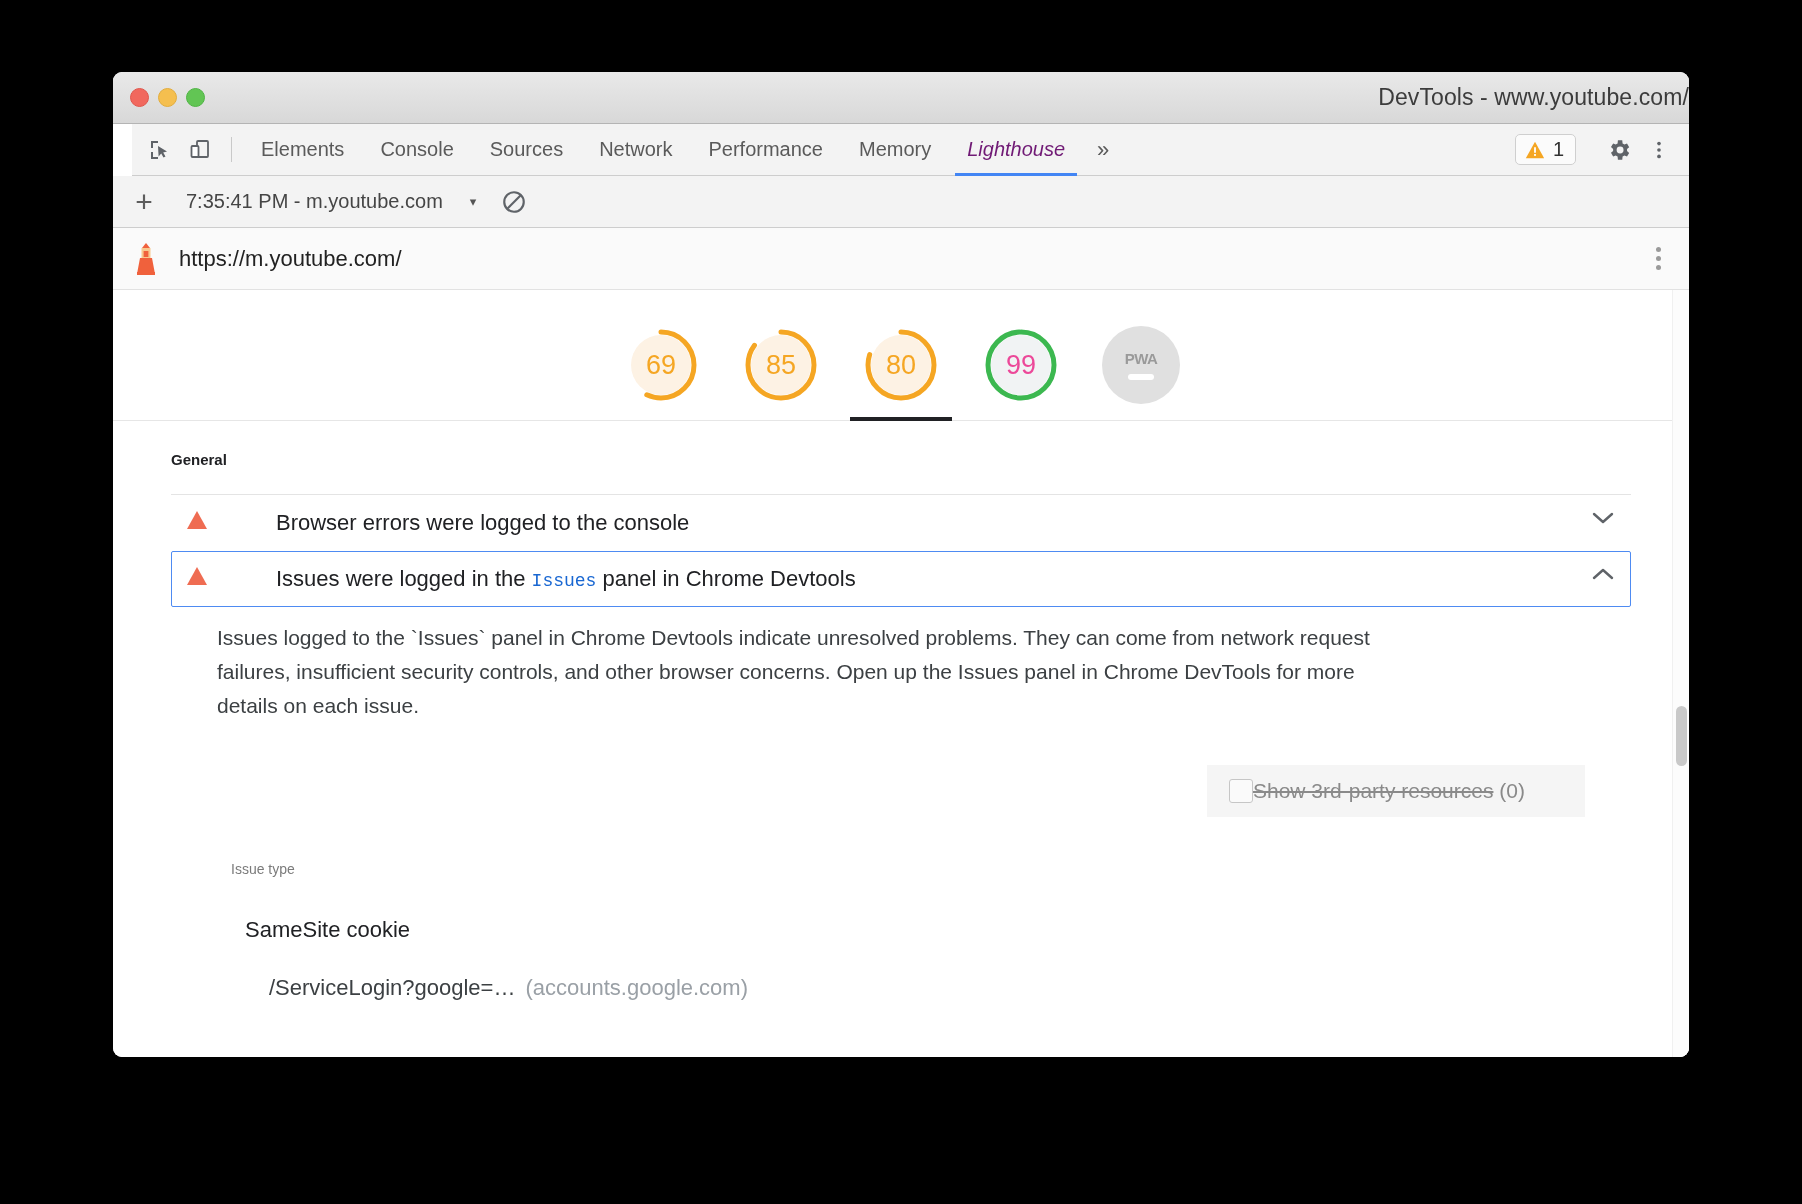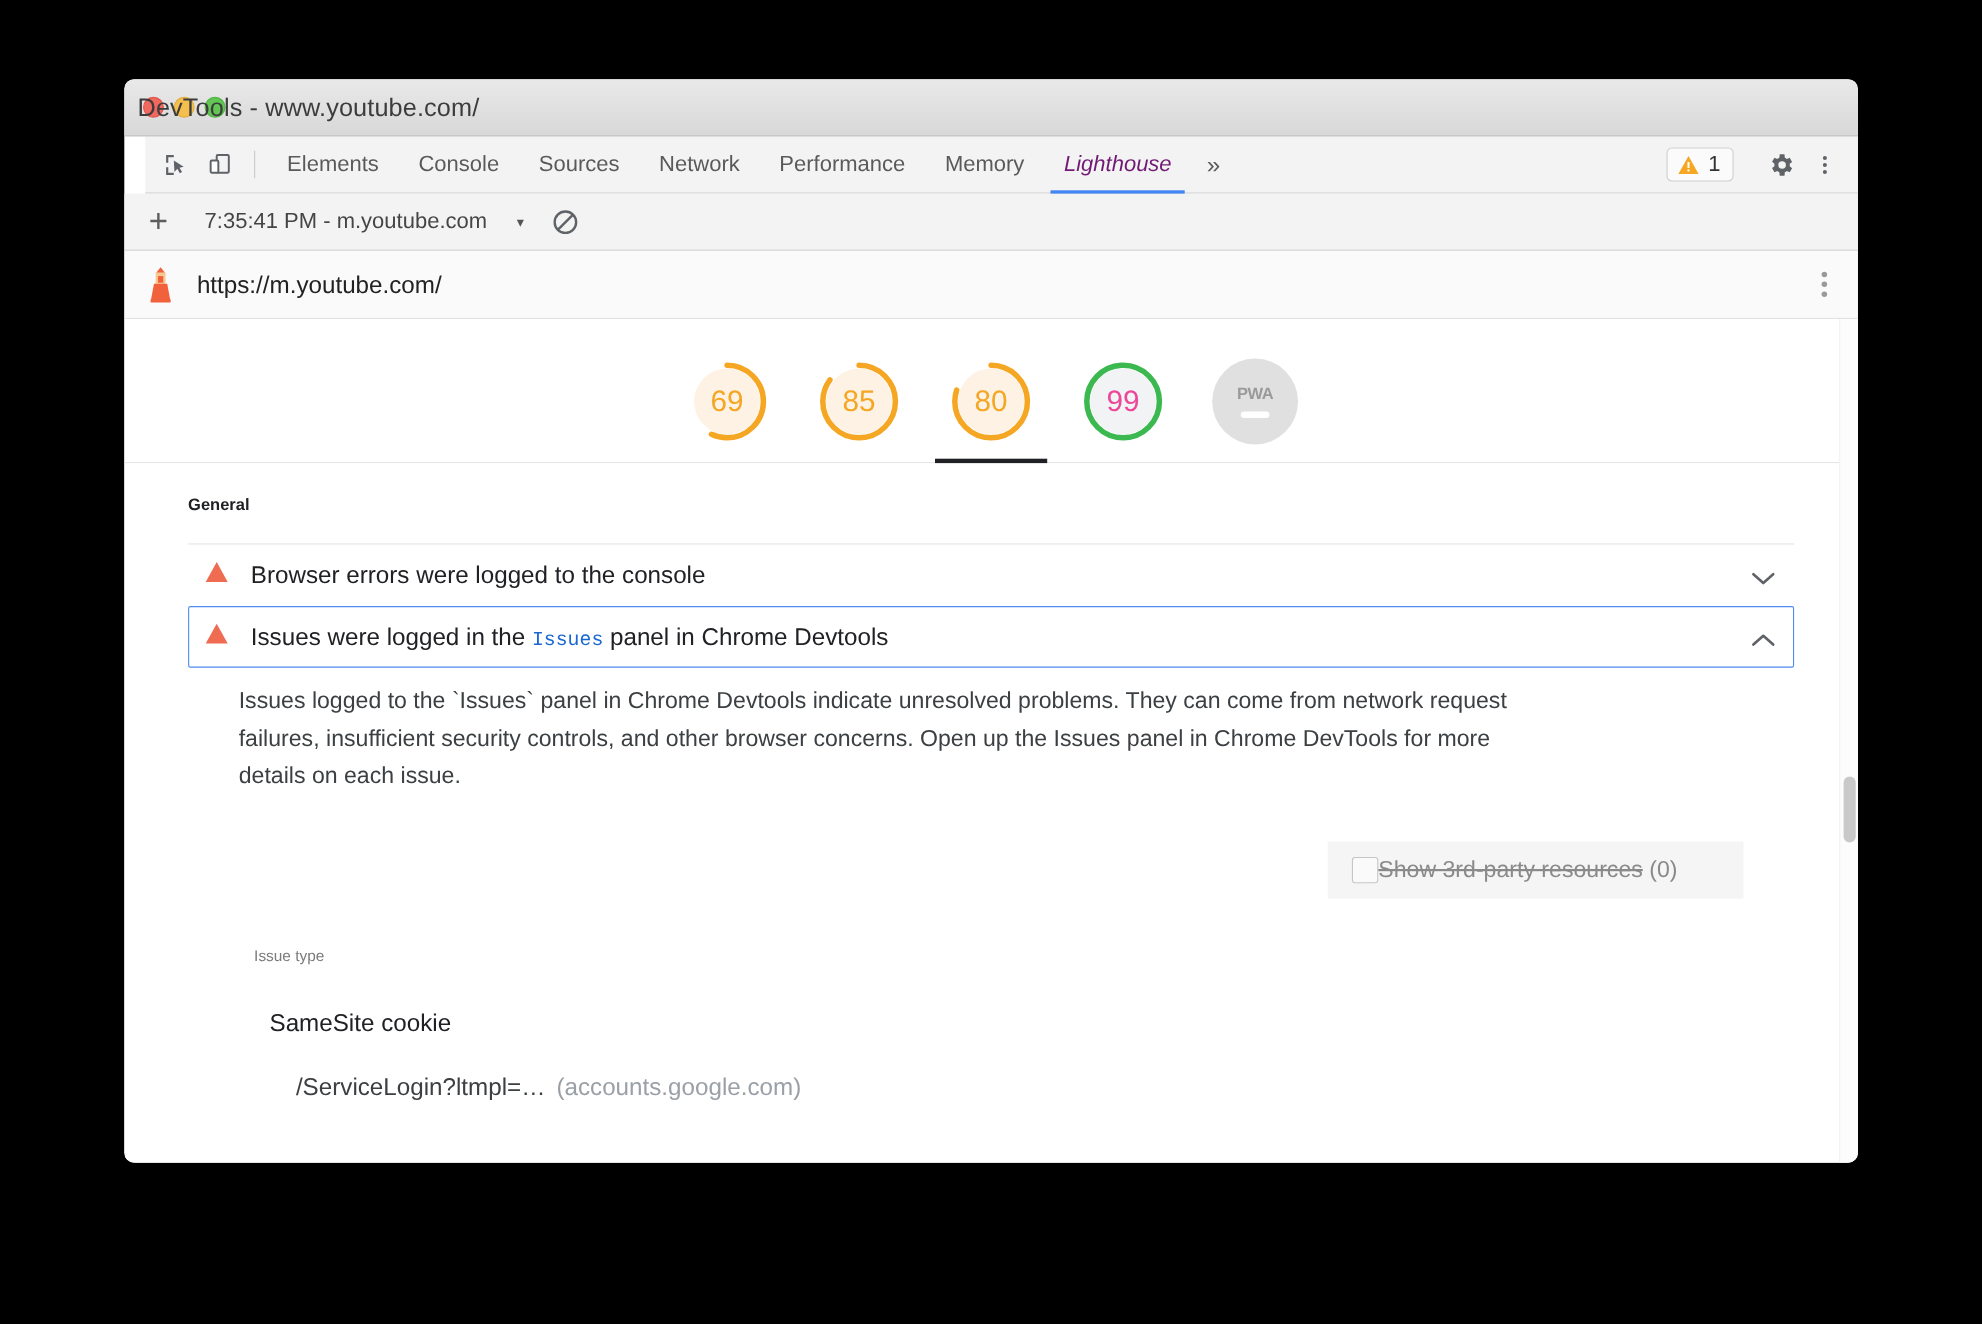--- a/index.html
+++ b/index.html
@@ -29,21 +29,21 @@
     border-bottom: 1px solid #b4b4b4;
     display: flex;
     align-items: center;
   }
   .traffic { display: flex; gap: 9px; margin-left: 17px; }
   .dot { width: 19px; height: 19px; border-radius: 50%; }
   .dot.red    { background: #f1685e; border: 1px solid #e1564c; }
   .dot.yellow { background: #f5bf4f; border: 1px solid #e3ad3c; }
   .dot.green  { background: #62c554; border: 1px solid #4fb544; }
   .titlebar-title {
-    position: absolute; left: 12px; right: 0; text-align: left;
+    position: absolute; left: 0; right: 0; text-align: right;
     font-size: 23px; color: #3c3c3c; letter-spacing: .1px;
     pointer-events: none;
   }
 
   
   .tabstrip {
     height: 52px;
     background: #f3f3f3;
     border-bottom: 1px solid #cdcdcd;
     display: flex; align-items: stretch;
@@ -143,26 +143,27 @@
   }
   .pwa-badge .lbl { font-size: 15px; color: #9a9a9a; letter-spacing: -.5px; font-weight: 700; }
   .pwa-badge .dash { width: 26px; height: 6px; border-radius: 3px; background: #fff; }
 
   
   .section { padding: 30px 58px 0 58px; }
   .section-title { font-size: 15px; font-weight: bold; color: #202124; }
   .hr { height: 1px; background: #e4e4e4; margin-top: 26px; }
 
   .audit-row {
-    display: flex; align-items: flex-end;
+    display: flex; align-items: flex-start;
     padding: 14px 16px 14px 14px;
     font-size: 22px; color: #202124;
     cursor: pointer;
     border: 1px solid transparent;
     border-radius: 2px;
+    gap: 48px;
   }
   .audit-row.focused { border-color: #4e8bf2; }
   .audit-row .tri { margin-right: 20px; flex: none; }
   .audit-row .txt { flex: 1; }
   .audit-row .chev { color: #5f6368; font-size: 18px; line-height: 1; }
   code.inline {
     font-family: "Liberation Mono", monospace;
     font-size: 18px; color: #1967d2;
   }
 
@@ -386,21 +387,21 @@
 
       <div class="thirdparty-box">
         <span class="cb"></span>
         <span class="tp-label"><span class="struck">Show 3rd-party resources</span>
           <span>(0)</span></span>
       </div>
 
       <div class="table">
         <div class="th">Issue type</div>
         <div class="td-group">SameSite cookie</div>
-        <div class="td-item"><span>/ServiceLogin?ltmpl=…</span><span class="host">(accounts.google.com)</span></div>
+        <div class="td-item"><span>/ServiceLogin?google=…</span><span class="host">(accounts.google.com)</span></div>
       </div>
     </div>
 
     <div class="scrollbar">
       <div class="scrollthumb"></div>
     </div>
   </div>
 </div>
 
 </body></html>

